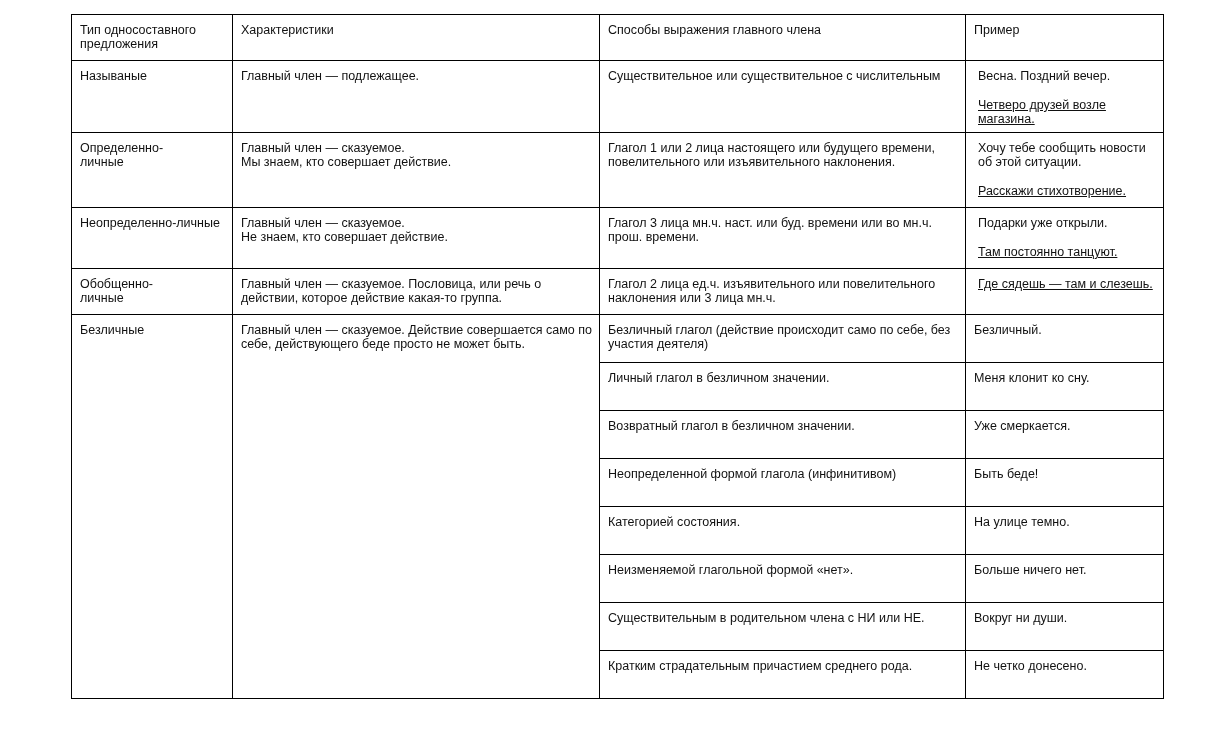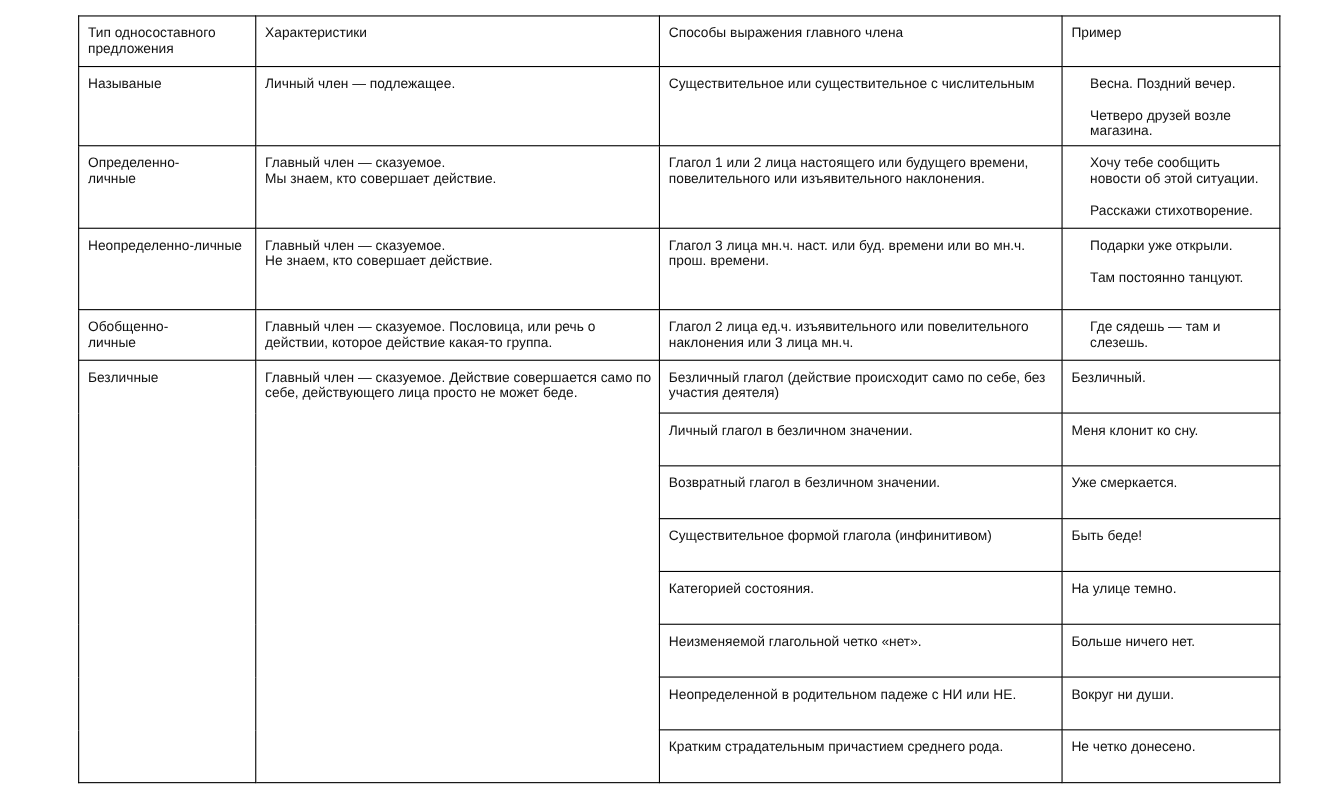--- a/index.html
+++ b/index.html
@@ -6,24 +6,24 @@
   body { width: 1221px; height: 732px; position: relative; overflow: hidden;
          font-family: "Liberation Sans", sans-serif; font-size: 12.5px; color: #111; }
   table.grid { position: absolute; left: 71px; top: 14px; width: 1092px;
                border-collapse: collapse; table-layout: fixed; }
   table.grid td { border: 1px solid #000; vertical-align: top; padding: 8px 7px 6px 8px;
                   line-height: 14px; box-sizing: border-box; }
   col.c1 { width: 161px; } col.c2 { width: 367px; } col.c3 { width: 366px; } col.c4 { width: 198px; }
   tr.h46 td { height: 46px; }
   tr.h83 td { height: 63px; }
   tr.h75 td { height: 75px; }
-  tr.h61 td { height: 74px; }
+  tr.h61 td { height: 61px; }
   tr.h48 td { height: 48px; }
-  .ex p { margin: 0 0 15px 17px; }
-  .ex p:last-child { margin-bottom: 0; }
+  .ex p { margin: 0 0 15px 4px; }
+  .ex p:last-child { margin-bottom: 0; text-decoration: underline; }
   .line { display: block; }
 </style>
 </head>
 <body>
 
 <table class="grid">
   <colgroup>
       <col class="c1">
       <col class="c2">
       <col class="c3">
@@ -32,21 +32,21 @@
   <tbody>
       <tr class="h46">
     <td>Тип односоставного предложения</td>
     <td>Характеристики</td>
     <td>Способы выражения главного члена</td>
     <td>Пример</td>
   </tr>
   <tr class="h83">
     <td>Называные</td>
     <td>
-          <span class="line">Личный член — подлежащее.</span>
+          <span class="line">Главный член — подлежащее.</span>
         </td>
     <td>Существительное или существительное с числительным</td>
     <td class="ex">
       <p>Весна. Поздний вечер.</p>
       <p>Четверо друзей возле магазина.</p>
     </td>
   </tr>
   <tr class="h75">
     <td><span style="display:inline-block;width:95px">Определенно-личные</span></td>
     <td>
@@ -76,46 +76,46 @@
     <td>
           <span class="line">Главный член — сказуемое. Пословица, или речь о действии, которое действие какая-то группа.</span>
         </td>
     <td>Глагол 2 лица ед.ч. изъявительного или повелительного наклонения или 3 лица мн.ч.</td>
     <td class="ex">
       <p>Где сядешь — там и слезешь.</p>
     </td>
   </tr>
   <tr class="h48">
     <td rowspan="8">Безличные</td>
-    <td rowspan="8">Главный член — сказуемое. Действие совершается само по себе, действующего лица просто не может беде.</td>
+    <td rowspan="8">Главный член — сказуемое. Действие совершается само по себе, действующего беде просто не может быть.</td>
     <td>Безличный глагол (действие происходит само по себе, без участия деятеля)</td>
     <td>Безличный.</td>
   </tr>
   <tr class="h48">
     <td>Личный глагол в безличном значении.</td>
     <td>Меня клонит ко сну.</td>
   </tr>
   <tr class="h48">
     <td>Возвратный глагол в безличном значении.</td>
     <td>Уже смеркается.</td>
   </tr>
   <tr class="h48">
-    <td>Существительное формой глагола (инфинитивом)</td>
+    <td>Неопределенной формой глагола (инфинитивом)</td>
     <td>Быть беде!</td>
   </tr>
   <tr class="h48">
     <td>Категорией состояния.</td>
     <td>На улице темно.</td>
   </tr>
   <tr class="h48">
-    <td>Неизменяемой глагольной четко «нет».</td>
+    <td>Неизменяемой глагольной формой «нет».</td>
     <td>Больше ничего нет.</td>
   </tr>
   <tr class="h48">
-    <td>Неопределенной в родительном падеже с НИ или НЕ.</td>
+    <td>Существительным в родительном члена с НИ или НЕ.</td>
     <td>Вокруг ни души.</td>
   </tr>
   <tr class="h48">
     <td>Кратким страдательным причастием среднего рода.</td>
     <td>Не четко донесено.</td>
   </tr>
 </tbody>
   </table>
 
 </body></html>

